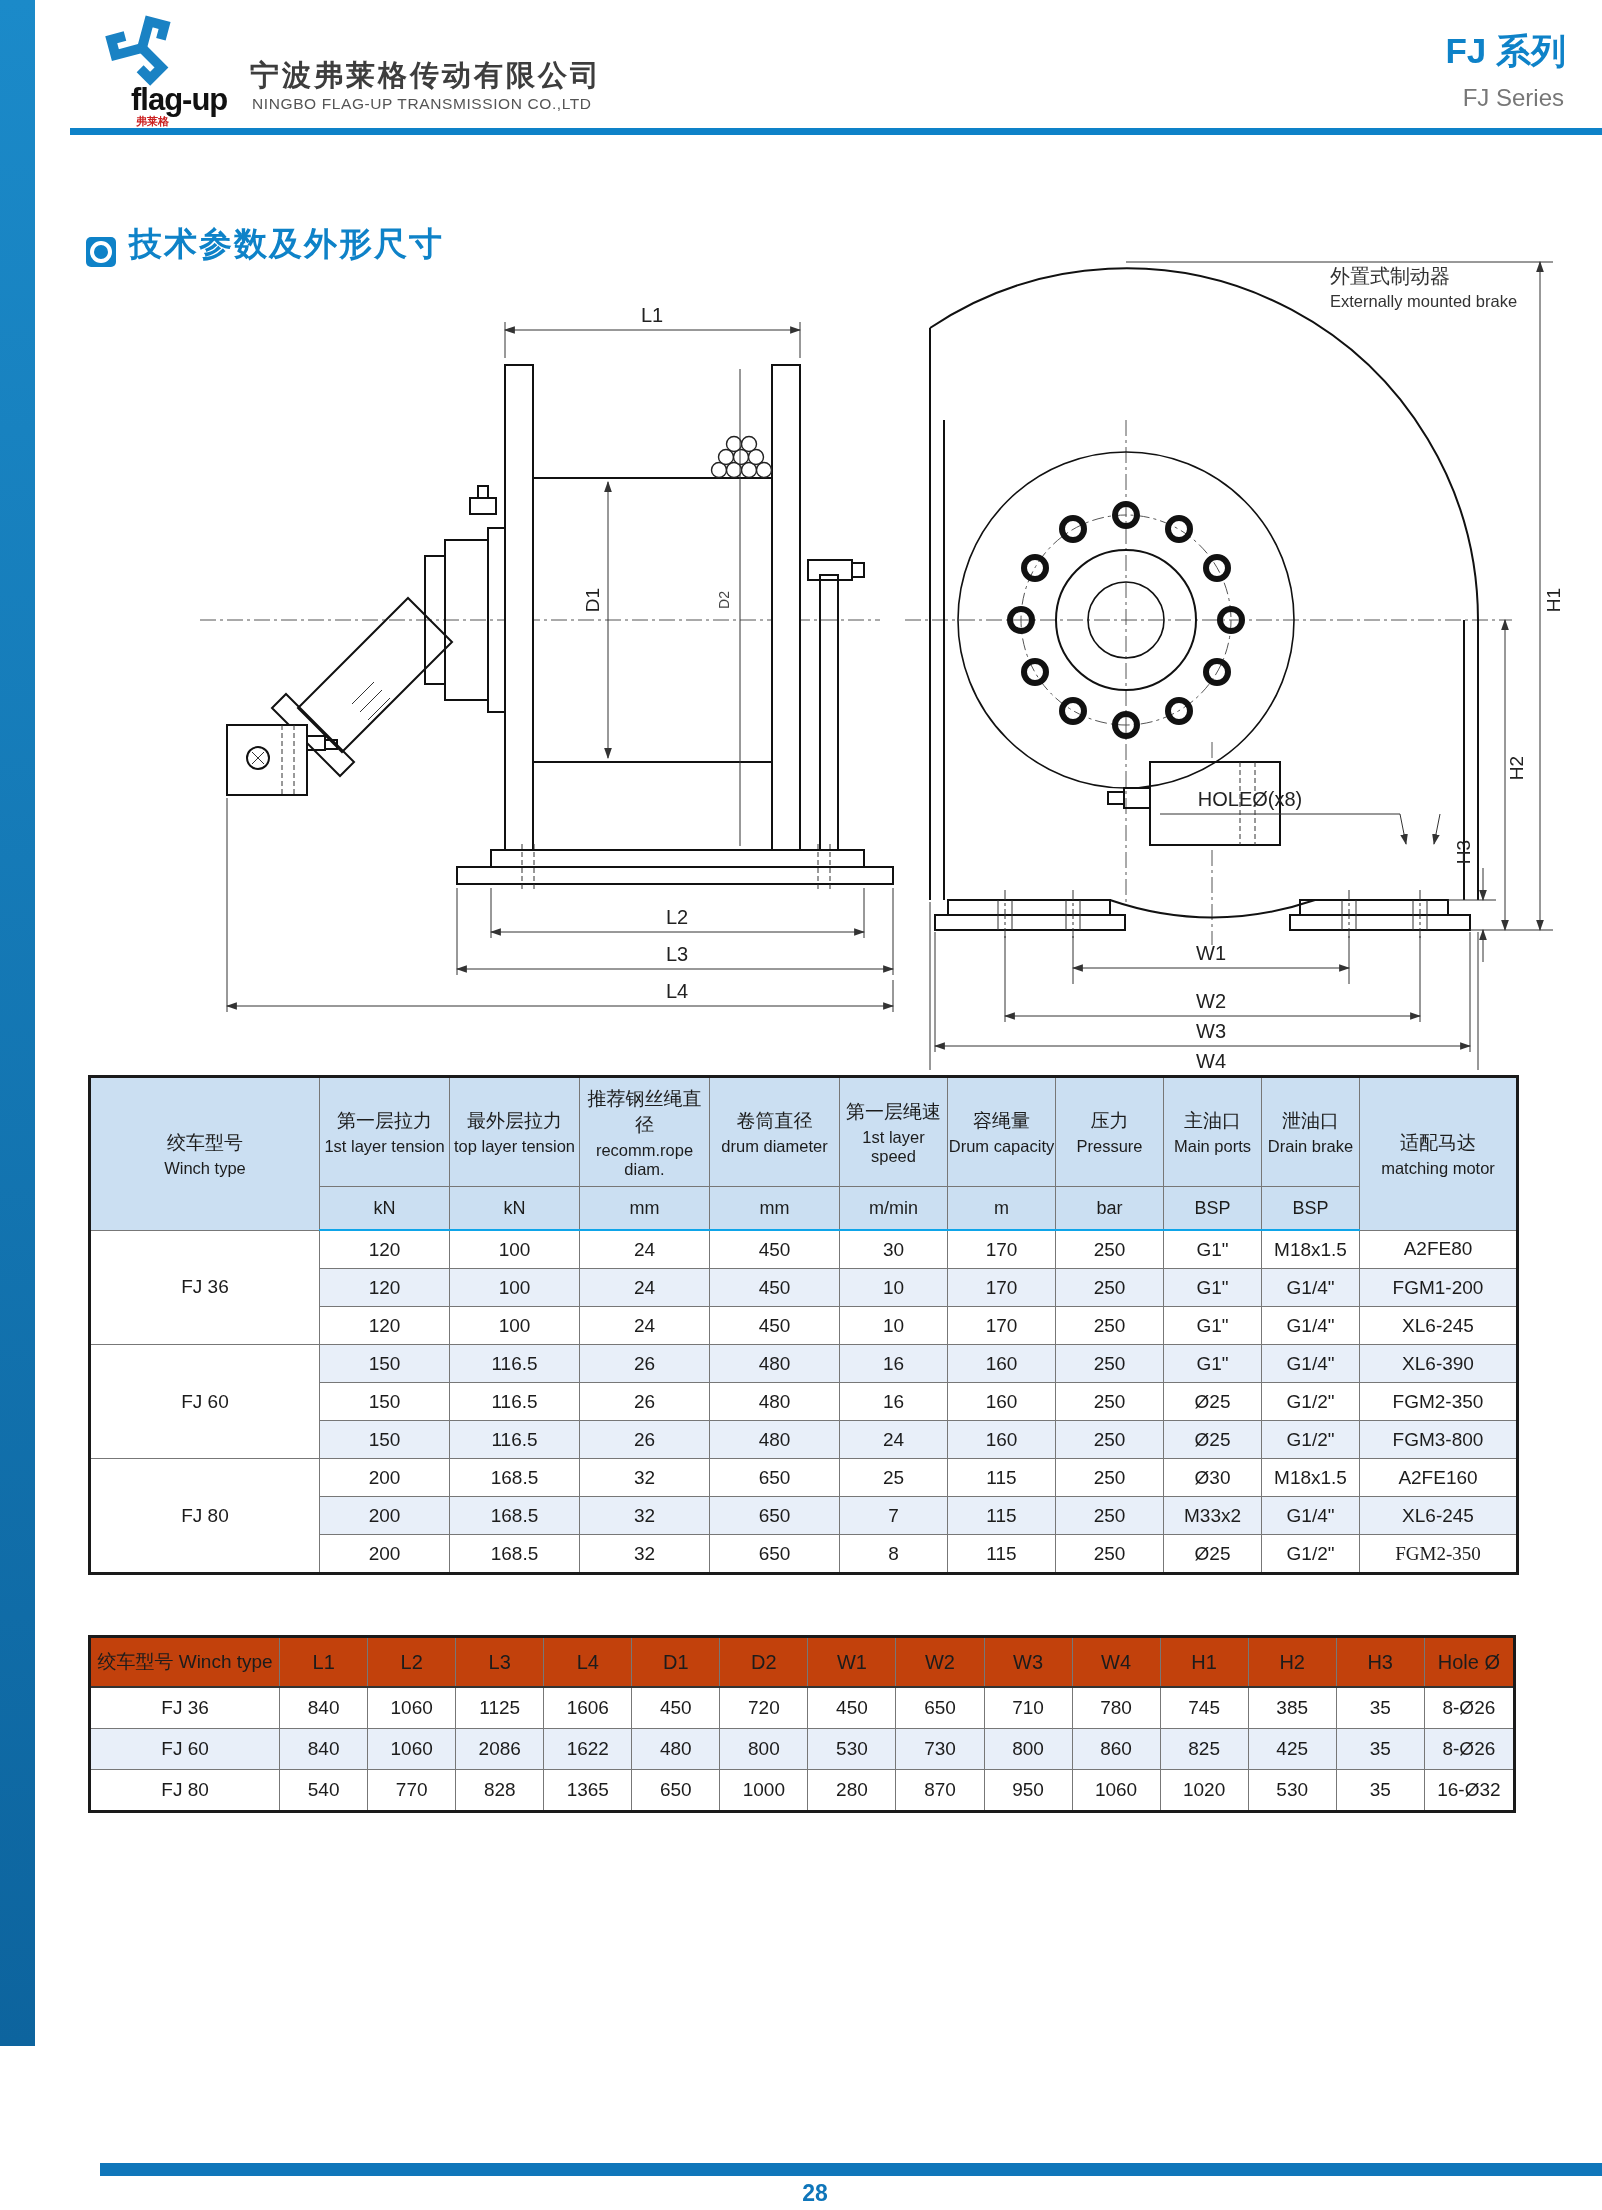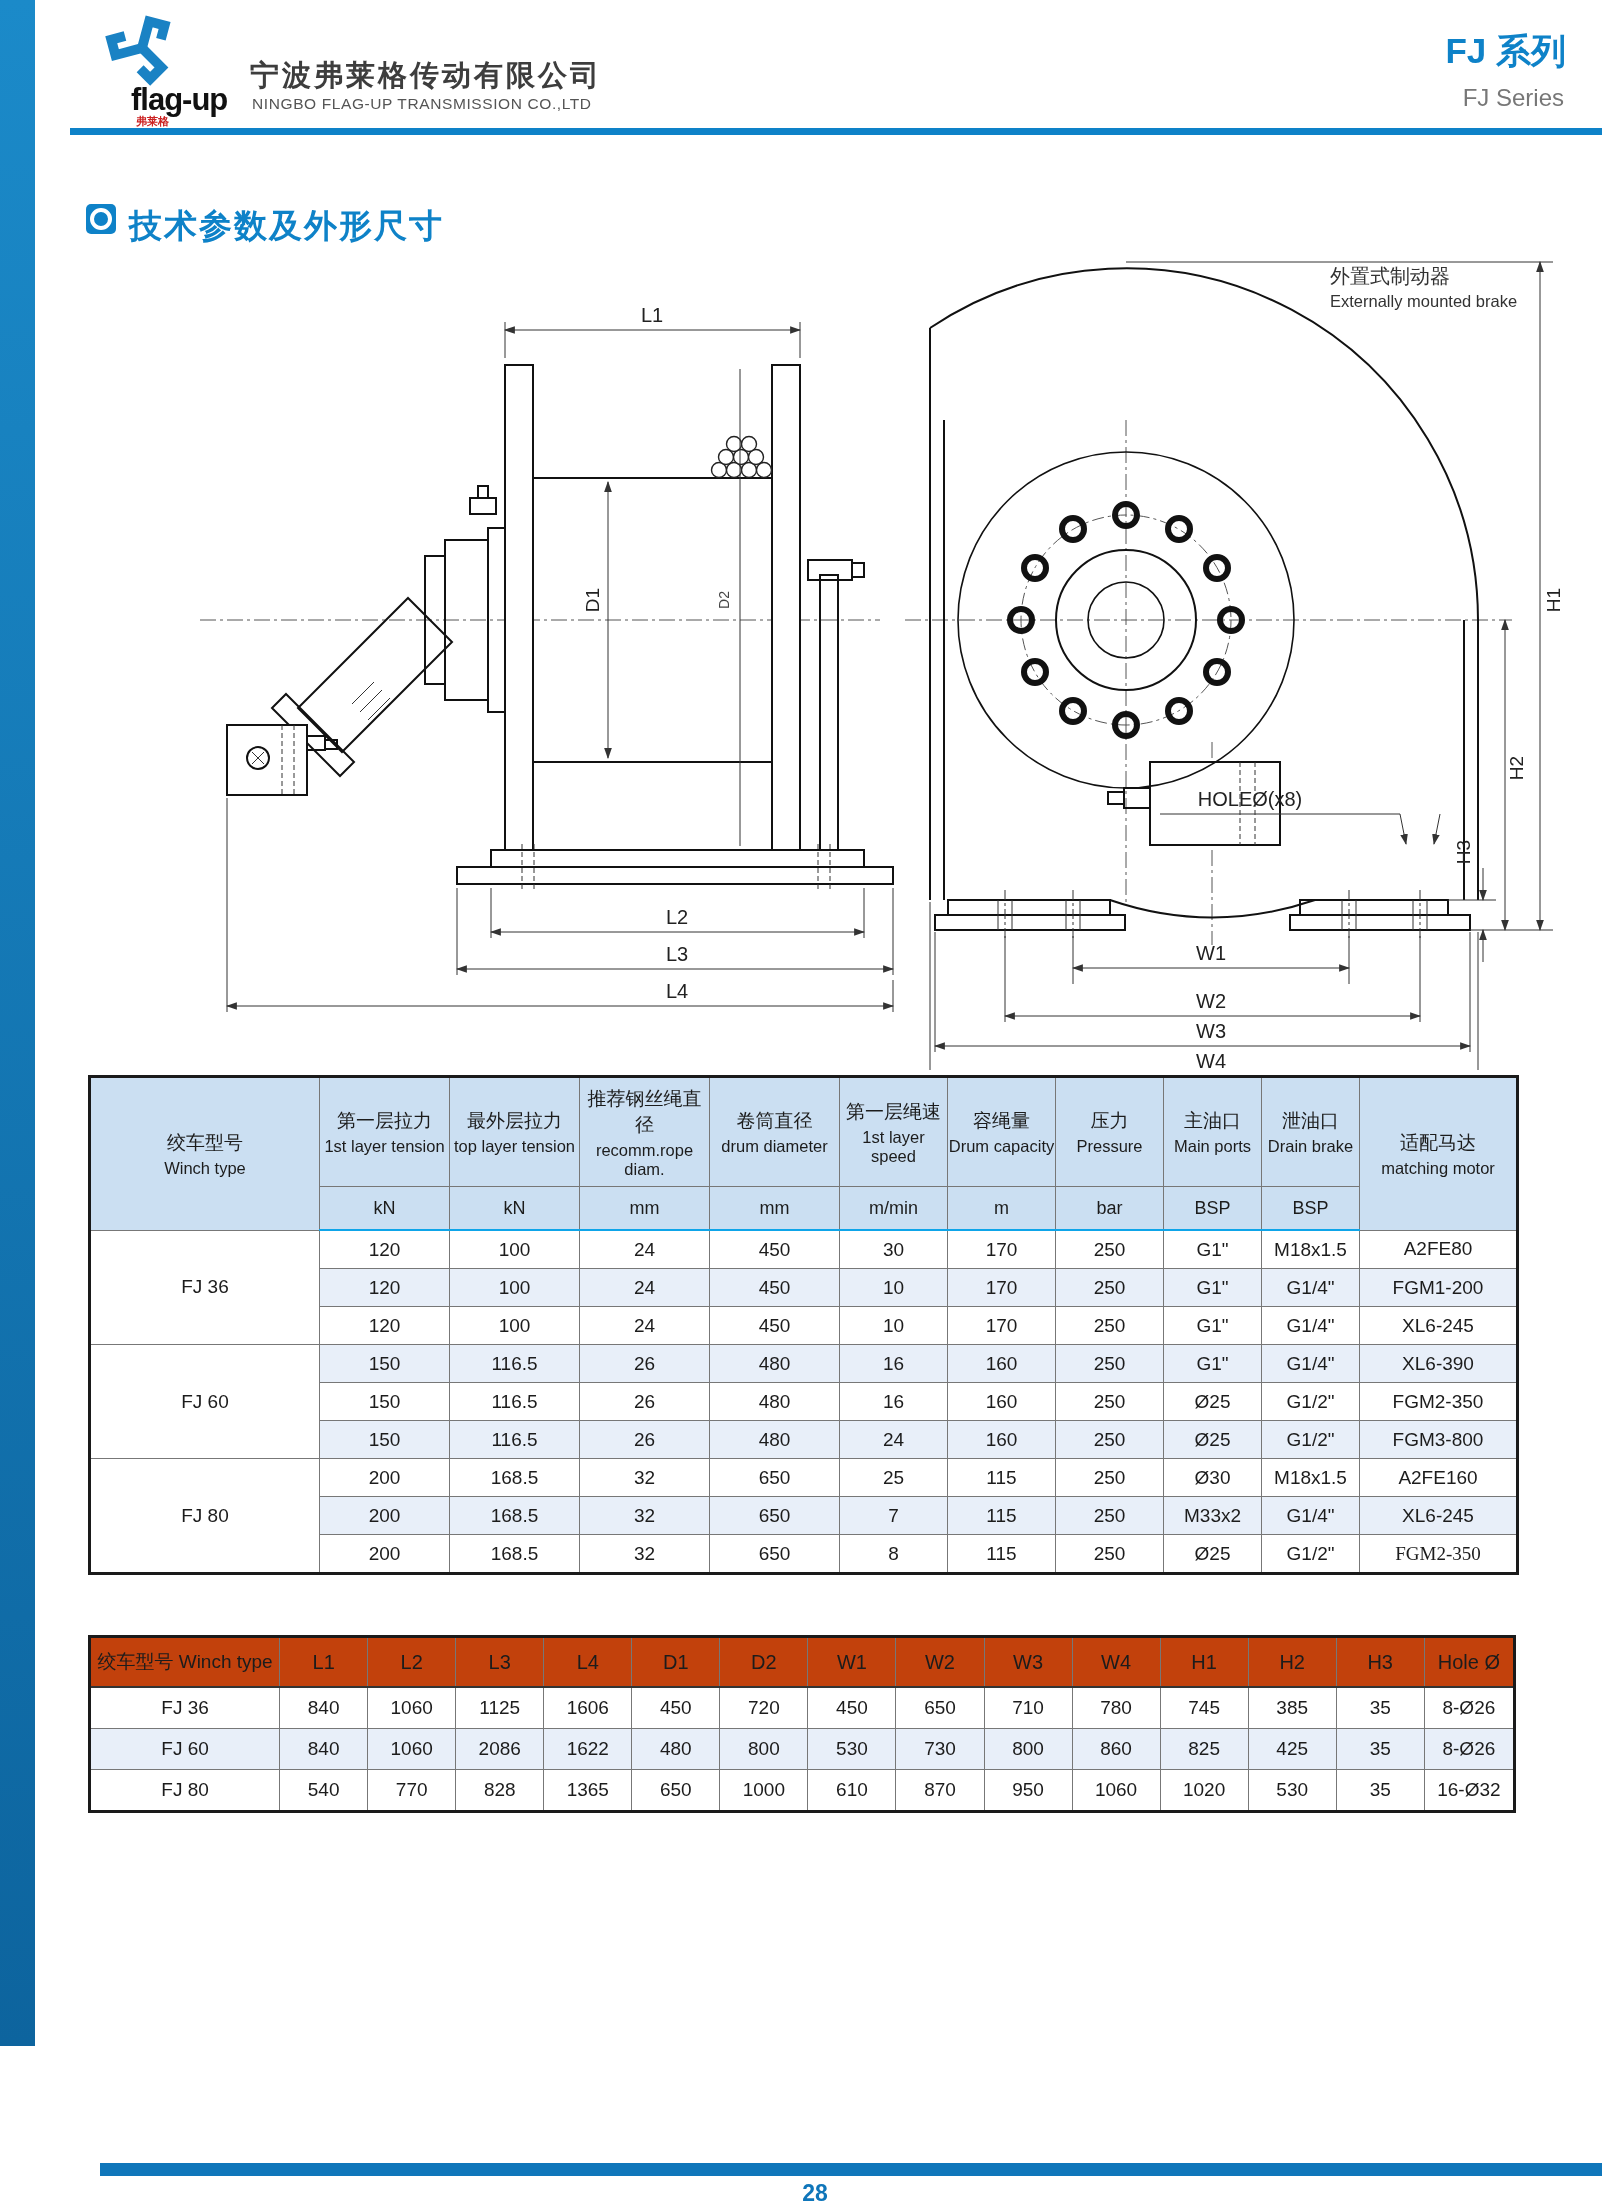--- a/index.html
+++ b/index.html
@@ -11,21 +11,21 @@
   #logo-svg{left:96px;top:8px;}
   #logo-text{left:131px;top:82px;font-size:31px;font-weight:bold;letter-spacing:-1px;color:#111;}
   #logo-sub{left:136px;top:114px;font-size:11px;color:#c22;font-weight:bold;}
   #company-cn{left:250px;top:56px;font-size:29px;font-weight:bold;color:#3d3d3d;letter-spacing:3px;}
   #company-en{left:252px;top:95px;font-size:15.5px;color:#555;letter-spacing:.6px;}
   #series-cn{right:36px;top:28px;font-size:35px;font-weight:bold;color:#0e82c8;}
   #series-en{right:38px;top:84px;font-size:24px;color:#777;}
   #header-rule{left:70px;top:128px;width:1532px;height:7px;background:#0e82c8;}
 
   
-  #section-title{left:86px;top:204px;display:flex;align-items:flex-start;}
+  #section-title{left:86px;top:222px;display:flex;align-items:flex-end;}
   #section-icon{width:30px;height:30px;background:#0e82c8;border-radius:5px;display:flex;align-items:center;justify-content:center;}
   #section-icon .ring{width:14px;height:14px;border:4px solid #fff;border-radius:50%;}
   #section-title .cn{font-size:33px;font-weight:bold;color:#0e82c8;margin-left:13px;letter-spacing:2px;}
   #section-title .en{font-size:26px;color:#1484c6;margin-left:16px;}
 
   
   #brake-label{left:1330px;top:263px;width:268px;text-align:left;color:#333;}
   #brake-label .cn{font-size:20px;}
   #brake-label .en{font-size:16.5px;margin-top:2px;}
 
@@ -556,21 +556,21 @@
         <td>8-Ø26</td>
   </tr>
   <tr>
     <td>FJ 80</td>
         <td>540</td>
         <td>770</td>
         <td>828</td>
         <td>1365</td>
         <td>650</td>
         <td>1000</td>
-        <td>610</td>
+        <td>280</td>
         <td>870</td>
         <td>950</td>
         <td>1060</td>
         <td>1020</td>
         <td>530</td>
         <td>35</td>
         <td>16-Ø32</td>
   </tr>
 </tbody>
   </table>

